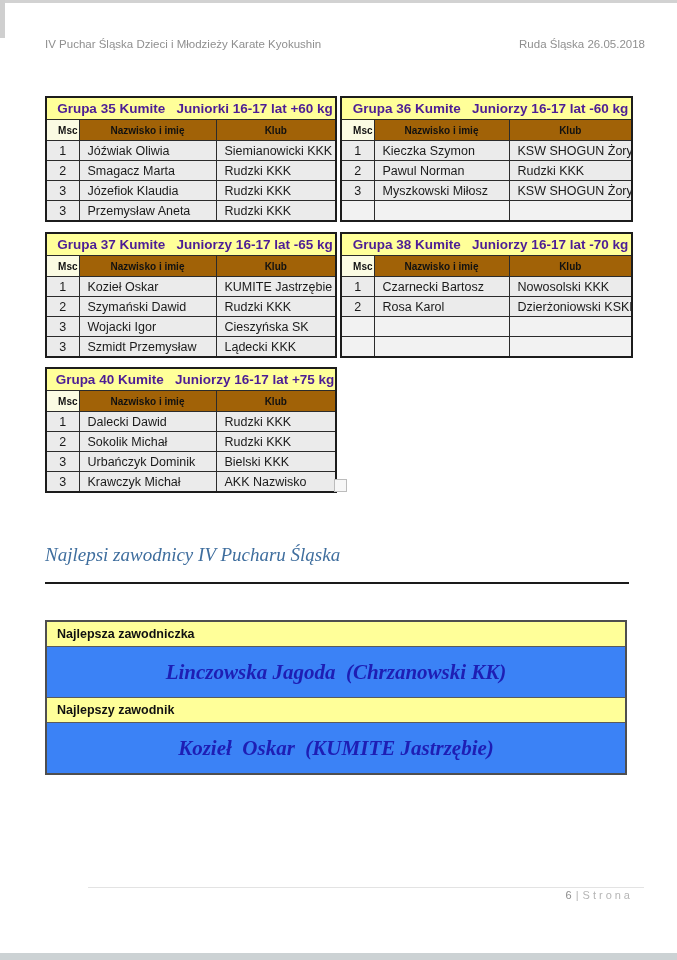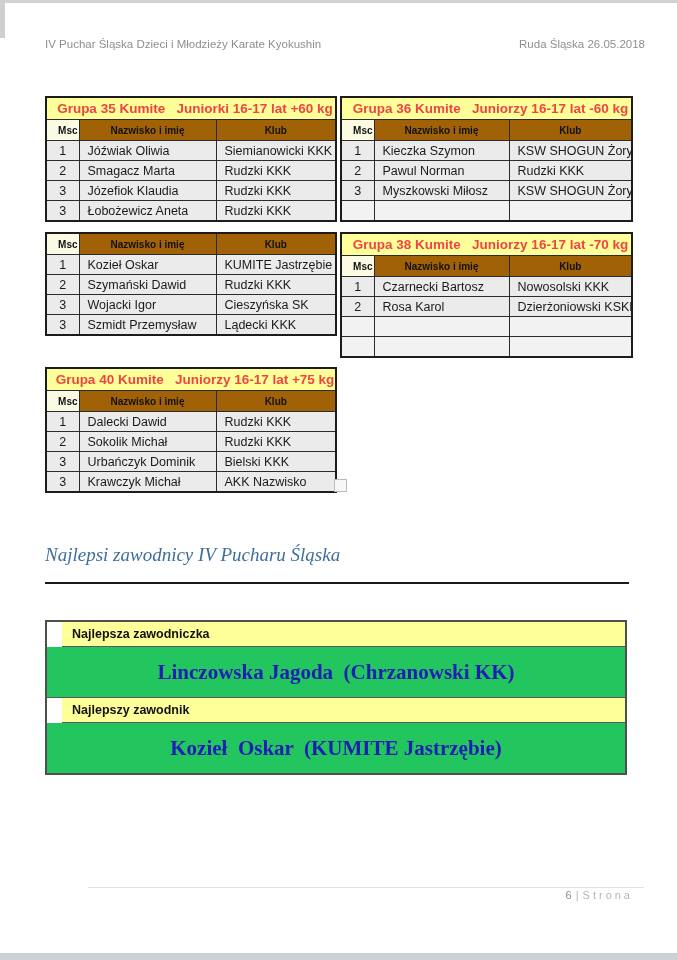--- a/index.html
+++ b/index.html
@@ -14,21 +14,21 @@
 
   
   .page-header{position:absolute;left:45px;top:38px;width:600px;display:flex;
     justify-content:space-between;color:#8f8f8f;font-size:11.5px;gap:20px;}
 
   
   table.grp{position:absolute;border-collapse:collapse;table-layout:fixed;
     border:2px solid #1c1c1c;}
   table.grp td,table.grp th{border:1px solid #2b2b2b;overflow:hidden;white-space:nowrap;}
   table.grp .title{background:#ffff99;text-align:center;font-weight:bold;
-    font-size:13.5px;height:21px;white-space:pre;color:#ef4444;}
+    font-size:13.5px;height:21px;white-space:pre;color:#4c1d95;}
   table.grp th{background:#a16207;font-size:10px;height:18px;text-align:center;color:#111;}
   table.grp th.msc{background:#fbfbe3;font-size:10px;text-align:right;}
   table.grp td{background:#ebebeb;font-size:12.5px;height:19px;color:#1a1a1a;
     padding:0 0 0 8px;text-align:left;}
   table.grp td.msc{text-align:center;padding:0;}
   table.grp tr.empty td{background:#f2f2f2;}
   .t-left{left:45px;width:292px;}
   .t-right{left:340px;width:293px;}
   col.c-msc{width:33px;}col.c-name{width:137px;}
   .t-right col.c-name{width:135px;}
@@ -36,23 +36,23 @@
   .handle{position:absolute;left:334px;top:479px;width:11px;height:11px;
     background:#f7f7f7;border:1px solid #bcbcbc;}
 
   
   .script-heading{position:absolute;left:45px;top:544px;width:560px;
     font-family:"Liberation Serif",serif;font-style:italic;font-size:19px;color:#3f6e9e;}
   .divider{position:absolute;left:45px;top:582px;width:584px;height:2px;background:#1a1a1a;}
 
   .best-box{position:absolute;left:45px;top:620px;width:578px;border:2px solid #4f4f4f;}
   .best-label{background:#ffff99;height:24px;line-height:24px;padding-left:10px;
-    font-size:12.5px;font-weight:bold;color:#111;border-bottom:1px solid #5a5a5a;margin-left:15px;}
-  .best-value{background:#22c55e;height:50px;line-height:50px;text-align:center;
-    font-family:"Liberation Serif",serif;font-weight:bold;
+    font-size:12.5px;font-weight:bold;color:#111;border-bottom:1px solid #5a5a5a;}
+  .best-value{background:#3b82f6;height:50px;line-height:50px;text-align:center;
+    font-family:"Liberation Serif",serif;font-style:italic;font-weight:bold;
     font-size:21px;color:#1e1eb4;white-space:pre;border-bottom:1px solid #5a5a5a;}
   .best-box .last{border-bottom:none;}
 
   
   .footer-line{position:absolute;left:88px;top:887px;width:556px;height:1px;background:#e3e3e3;}
   .page-footer{position:absolute;right:44px;top:889px;font-size:11px;color:#8c8c8c;margin-left:42px;}
   .page-footer .sep{color:#b5b5b5;margin:0 4px;}
   .page-footer .lbl{color:#b5b5b5;letter-spacing:3px;}
 </style>
 </head>
@@ -92,21 +92,21 @@
       <td>Smagacz Marta</td>
       <td>Rudzki KKK</td>
     </tr>
     <tr>
       <td class="msc">3</td>
       <td>Józefiok Klaudia</td>
       <td>Rudzki KKK</td>
     </tr>
     <tr>
       <td class="msc">3</td>
-      <td>Łobożewicz Aneta</td>
+      <td>Przemysław Aneta</td>
       <td>Rudzki KKK</td>
     </tr>
   </tbody>
 </table>
 
 <table class="grp t-right" style="top:96px">
   <colgroup>
       <col class="c-msc">
       <col class="c-name">
       <col class="c-club">
@@ -143,20 +143,23 @@
   </tbody>
 </table>
 
 <table class="grp t-left" style="top:232px">
   <colgroup>
       <col class="c-msc">
       <col class="c-name">
       <col class="c-club">
     </colgroup>
   <tbody>
+    <tr>
+        <td colspan="3" class="title">Grupa 37 Kumite   Juniorzy 16-17 lat -65 kg</td>
+      </tr>
     <tr>
       <th class="msc">Msc</th>
       <th>Nazwisko i imię</th>
       <th>Klub</th>
     </tr>
     <tr>
       <td class="msc">1</td>
       <td>Kozieł Oskar</td>
       <td>KUMITE Jastrzębie</td>
     </tr>

